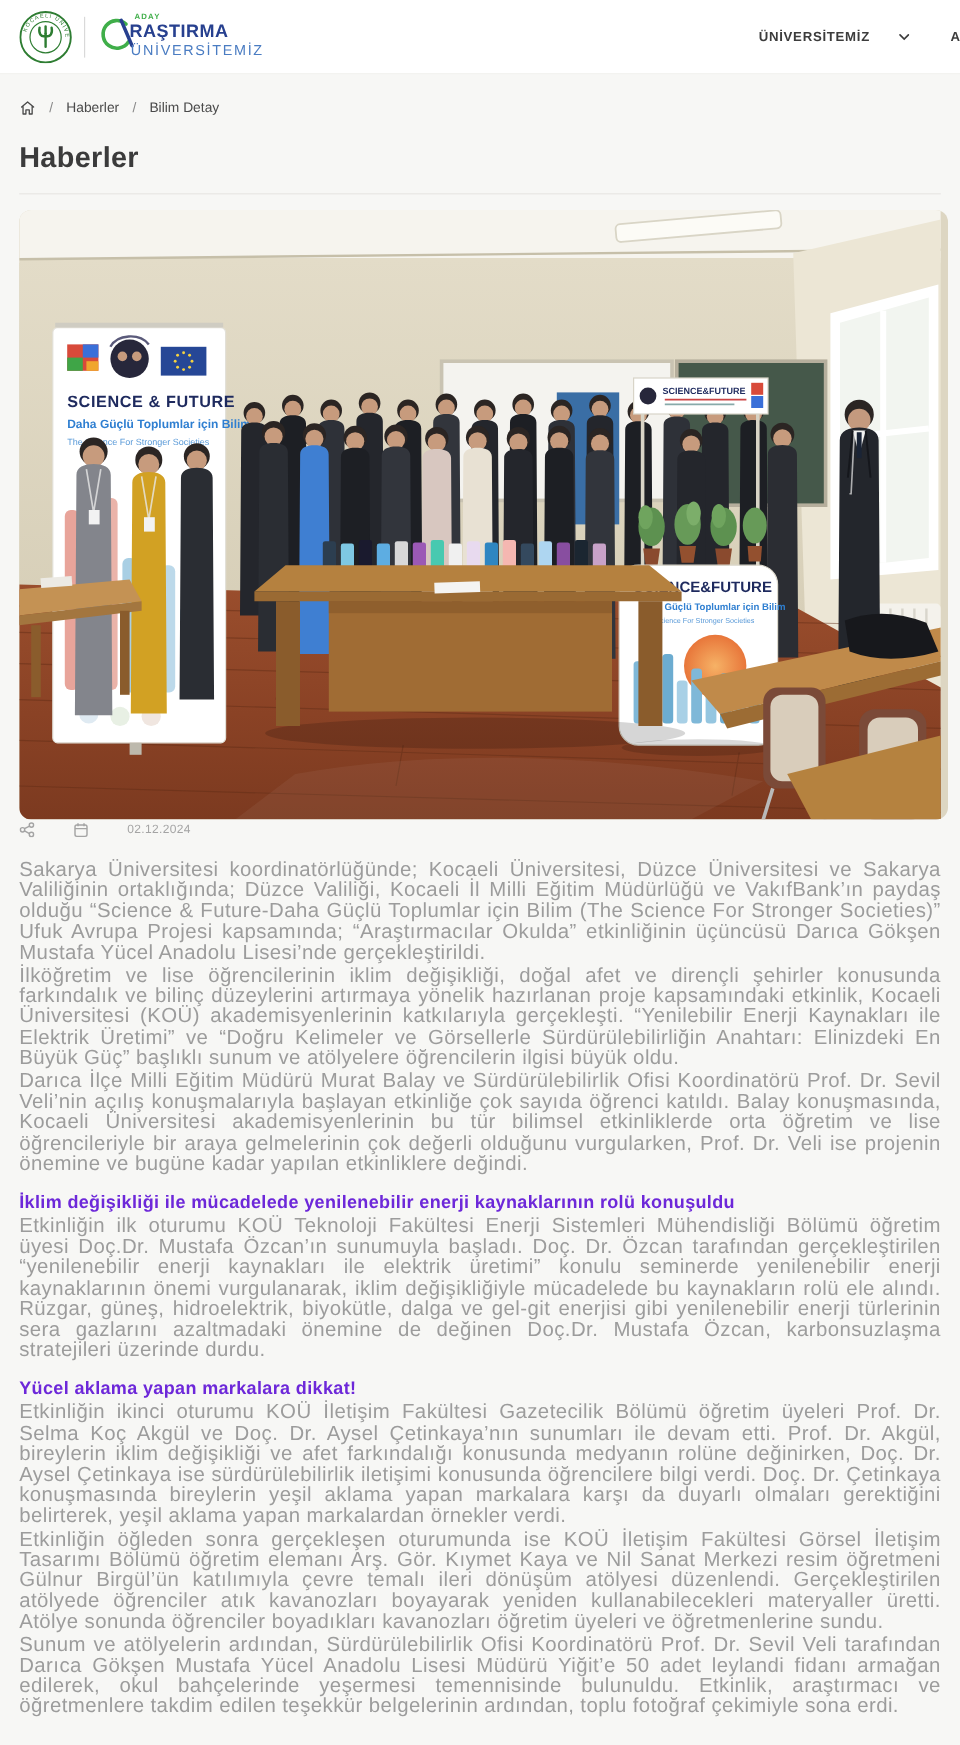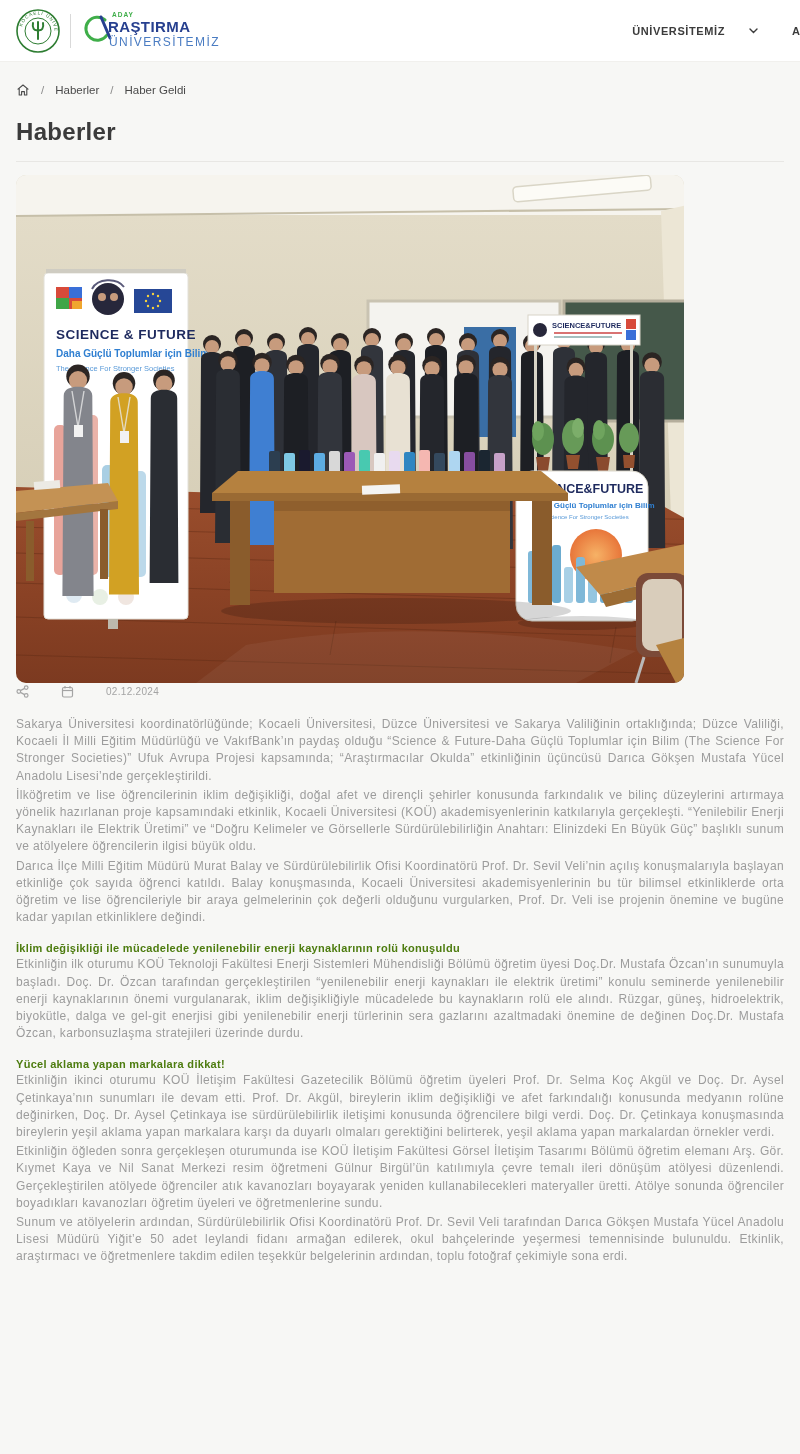--- a/index.html
+++ b/index.html
@@ -29,35 +29,35 @@
   .nav-item.partial { margin-right:-10px; width:18px; overflow:hidden; }
   
   main { padding:0 16px; }
   .breadcrumb { display:flex; align-items:center; gap:11px; margin-top:20px; font-size:11.5px; color:#4a4a4a; height:16px; }
   .breadcrumb .sep { color:#8a8a8a; }
   .crumb-link { cursor:pointer; }
   h1.page-title { margin:20px 0 15px; font-size:24px; font-weight:600; color:#3b3b3b; letter-spacing:.3px; }
   .title-divider { border:none; border-top:1px solid #e8e7e4; margin:0 0 13px; }
   
   .photo-frame {
-    width:668px; height:508px; border-radius:10px; overflow:hidden;
+    width:774px; height:508px; border-radius:10px; overflow:hidden;
     background:#ddd6c2; position:relative;
   }
   .photo-frame svg { display:block; }
   
   h2.article-title { margin:17px 0 9px; font-size:21px; line-height:1.32; font-weight:bold; color:#2e2e2e; letter-spacing:.1px; }
   .meta-row { display:flex; align-items:center; gap:32px; height:16px; color:#a4a4a4; margin-bottom:17px; }
   .meta-date { font-size:10px; letter-spacing:.3px; color:#a4a4a4; }
   .meta-icon { display:flex; align-items:center; }
   .article-body p {
-    margin:2px 0; font-size:12px; line-height:17.2px; letter-spacing:.35px;
+    margin:2px 0; font-size:17px; line-height:17.2px; letter-spacing:.35px;
     color:#9c9c9c; text-align:justify;
   }
   .article-body h3 {
-    margin:16px 0 2px; font-size:11px; letter-spacing:.3px; color:#4d7c0f; font-weight:bold;
+    margin:16px 0 2px; font-size:15px; letter-spacing:.3px; color:#6d28d9; font-weight:bold;
   }
 </style>
 </head>
 <body>
 
 <header class="site-header">
   <div class="logo-wrap">
     <svg class="seal" viewBox="-22 -22 44 44">
       <circle r="21" fill="#ffffff" stroke="#2e7d32" stroke-width="1.6"></circle>
       <circle r="13" fill="#ffffff" stroke="#2e7d32" stroke-width="1"></circle>
@@ -99,21 +99,21 @@
 </header>
 
 <main>
   <div class="breadcrumb">
     <svg width="14" height="14" viewBox="0 0 14 14">
         <path d="M2,6.2 L7,2 L12,6.2 M3.2,5.6 V12 H5.6 V8.6 H8.4 V12 H10.8 V5.6" fill="none" stroke="#4a4a4a" stroke-width="1.1" stroke-linejoin="round" stroke-linecap="round"></path>
       </svg>
     <span class="sep">/</span>
     <span class="crumb-link">Haberler</span>
     <span class="sep">/</span>
-    <span class="crumb-link">Haber Geldi</span>
+    <span class="crumb-link">Bilim Detay</span>
   </div>
 
   <h1 class="page-title">Haberler</h1>
   <hr class="title-divider">
 
   <figure class="photo-frame" style="margin:0;">
     <svg width="768" height="508" viewBox="0 0 768 508">
       <defs>
         <linearGradient id="floorG" x1="0" y1="0" x2="0" y2="1">
           <stop offset="0" stop-color="#9a4e2d"></stop>

